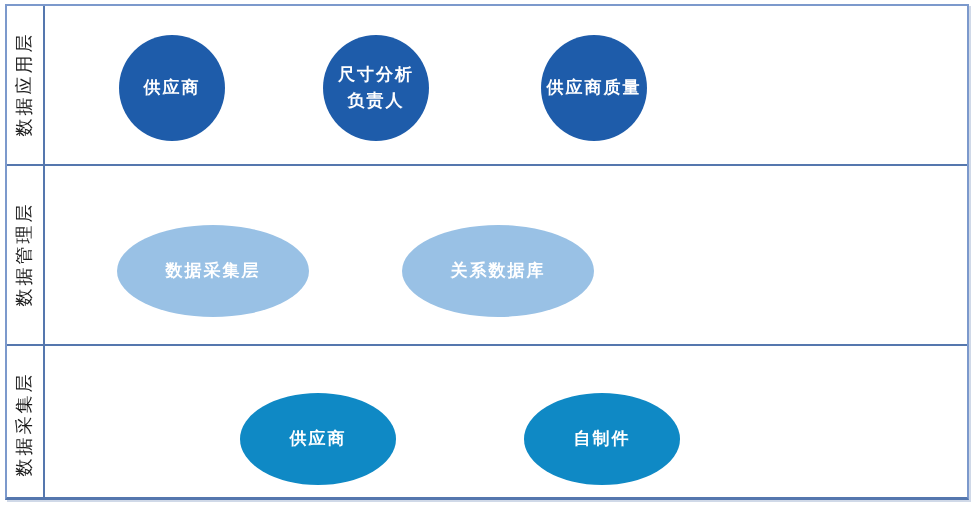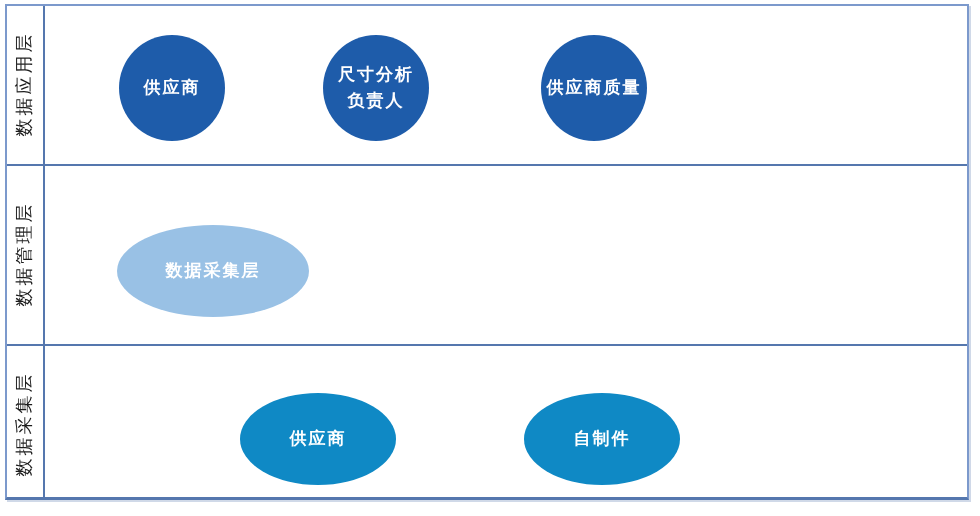--- a/index.html
+++ b/index.html
@@ -109,17 +109,18 @@
   <div class="vlabel l1">数据应用层</div>
   <div class="vlabel l2">数据管理层</div>
   <div class="vlabel l3">数据采集层</div>
 
   <div class="node circle p-c1">供应商</div>
   <div class="node circle p-c2">尺寸分析
 负责人</div>
   <div class="node circle p-c3">供应商质量</div>
 
   <div class="node ellipse-lg p-e1">数据采集层</div>
+  <div class="node ellipse-lg p-e2">关系数据库</div>
 
   <div class="node ellipse-md p-f1">供应商</div>
   <div class="node ellipse-md p-f2">自制件</div>
 
 </div>
 
 </body></html>

